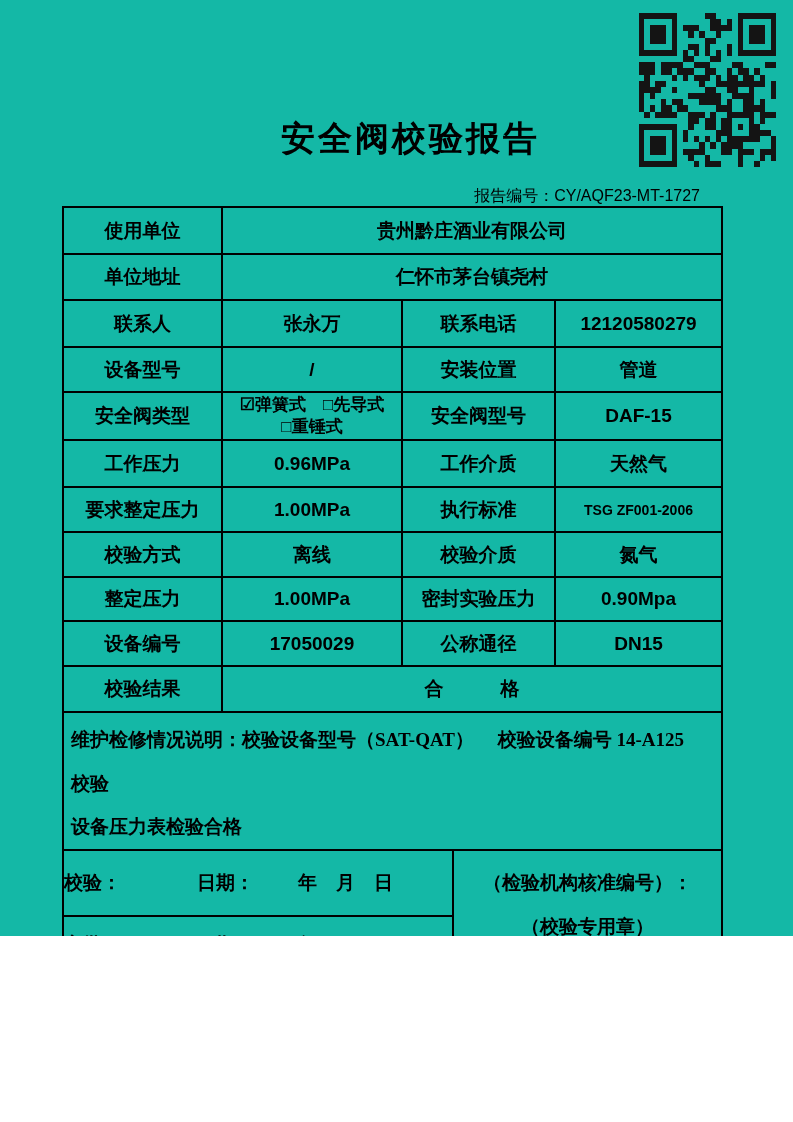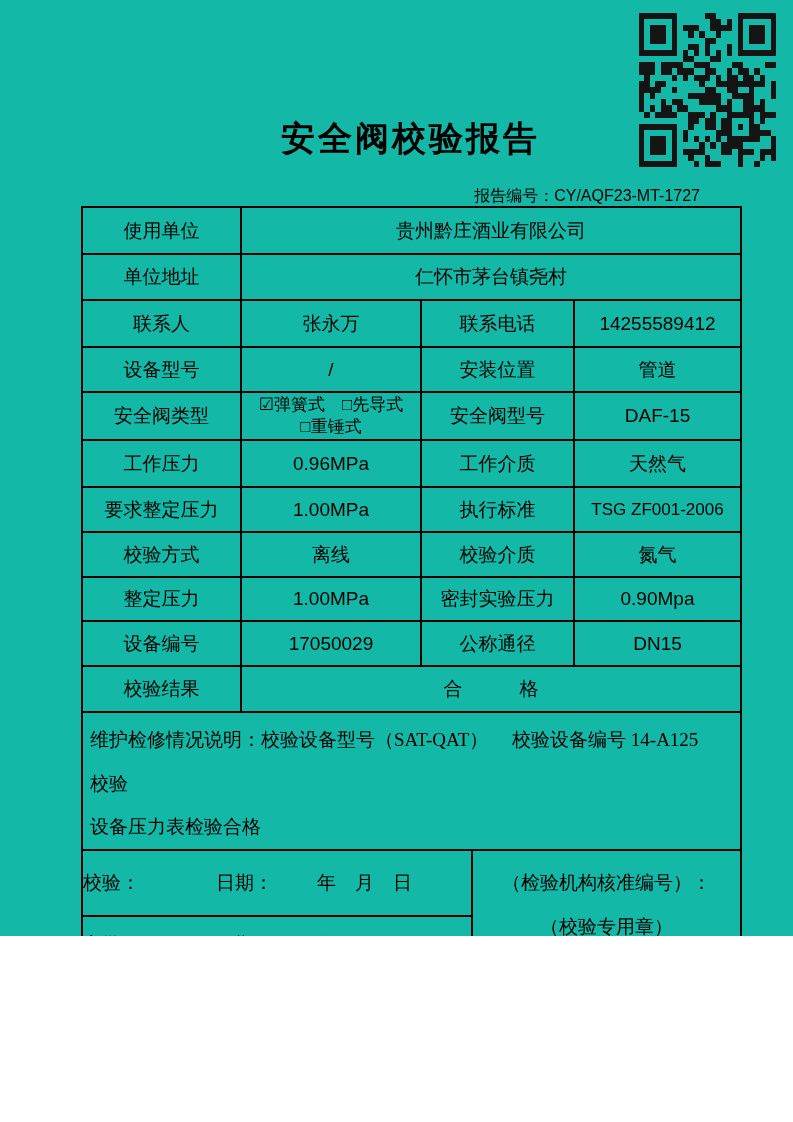--- a/index.html
+++ b/index.html
@@ -17,21 +17,21 @@
     text-align:center; padding-left:28px;
     font-size:34px; font-weight:bold; letter-spacing:3px;
   }
   
   .report-no {
     position:absolute; top:186px; left:68px; width:632px;
     text-align:right; font-size:16px;
   }
   .report-no .latin { font-family:"Liberation Sans","DejaVu Sans",sans-serif; }
   
-  .tables { position:absolute; left:81px; top:206px; width:661px; }
+  .tables { position:absolute; left:62px; top:206px; width:661px;font-weight:bold; }
   table { border-collapse:collapse; table-layout:fixed; width:659px; }
   table.tb-b, table.tb-c { margin-top:-2px; }
   td { border:2px solid #000; text-align:center; vertical-align:middle;
        font-size:19px; overflow:hidden; }
   .val { font-family:"Liberation Sans","DejaVu Sans",sans-serif; }
   .cjkval { font-family:"Liberation Serif","DejaVu Serif",serif; }
   .checkbox-cell { font-size:17px; line-height:22px; white-space:pre-line; }
   .note-cell { vertical-align:top; text-align:left; padding:5px 7px 0 7px; }
   .note-line1 { text-align:left; line-height:2.3; }
   .note-line2 { margin-right:128px; line-height:2.3; }
@@ -387,21 +387,21 @@
         <td colspan="3" class="cjkval">贵州黔庄酒业有限公司</td>
       </tr>
       <tr style="height:46px">
         <td>单位地址</td>
         <td colspan="3" class="cjkval">仁怀市茅台镇尧村</td>
       </tr>
       <tr style="height:47px">
         <td>联系人</td>
         <td class="cjkval">张永万</td>
         <td>联系电话</td>
-        <td class="val">14255589412</td>
+        <td class="val">12120580279</td>
       </tr>
       <tr style="height:45px">
         <td>设备型号</td>
         <td class="val">/</td>
         <td>安装位置</td>
         <td class="cjkval">管道</td>
       </tr>
       <tr style="height:48px">
         <td>安全阀类型</td>
         <td class="checkbox-cell">☑弹簧式　□先导式
@@ -412,21 +412,21 @@
       <tr style="height:47px">
         <td>工作压力</td>
         <td class="val">0.96MPa</td>
         <td>工作介质</td>
         <td class="cjkval">天然气</td>
       </tr>
       <tr style="height:45px">
         <td>要求整定压力</td>
         <td class="val">1.00MPa</td>
         <td>执行标准</td>
-        <td class="val" style="font-size:17px">TSG ZF001-2006</td>
+        <td class="val" style="font-size:14px">TSG ZF001-2006</td>
       </tr>
       <tr style="height:45px">
         <td>校验方式</td>
         <td class="cjkval">离线</td>
         <td>校验介质</td>
         <td class="cjkval">氮气</td>
       </tr>
       <tr style="height:44px">
         <td>整定压力</td>
         <td class="val">1.00MPa</td>

